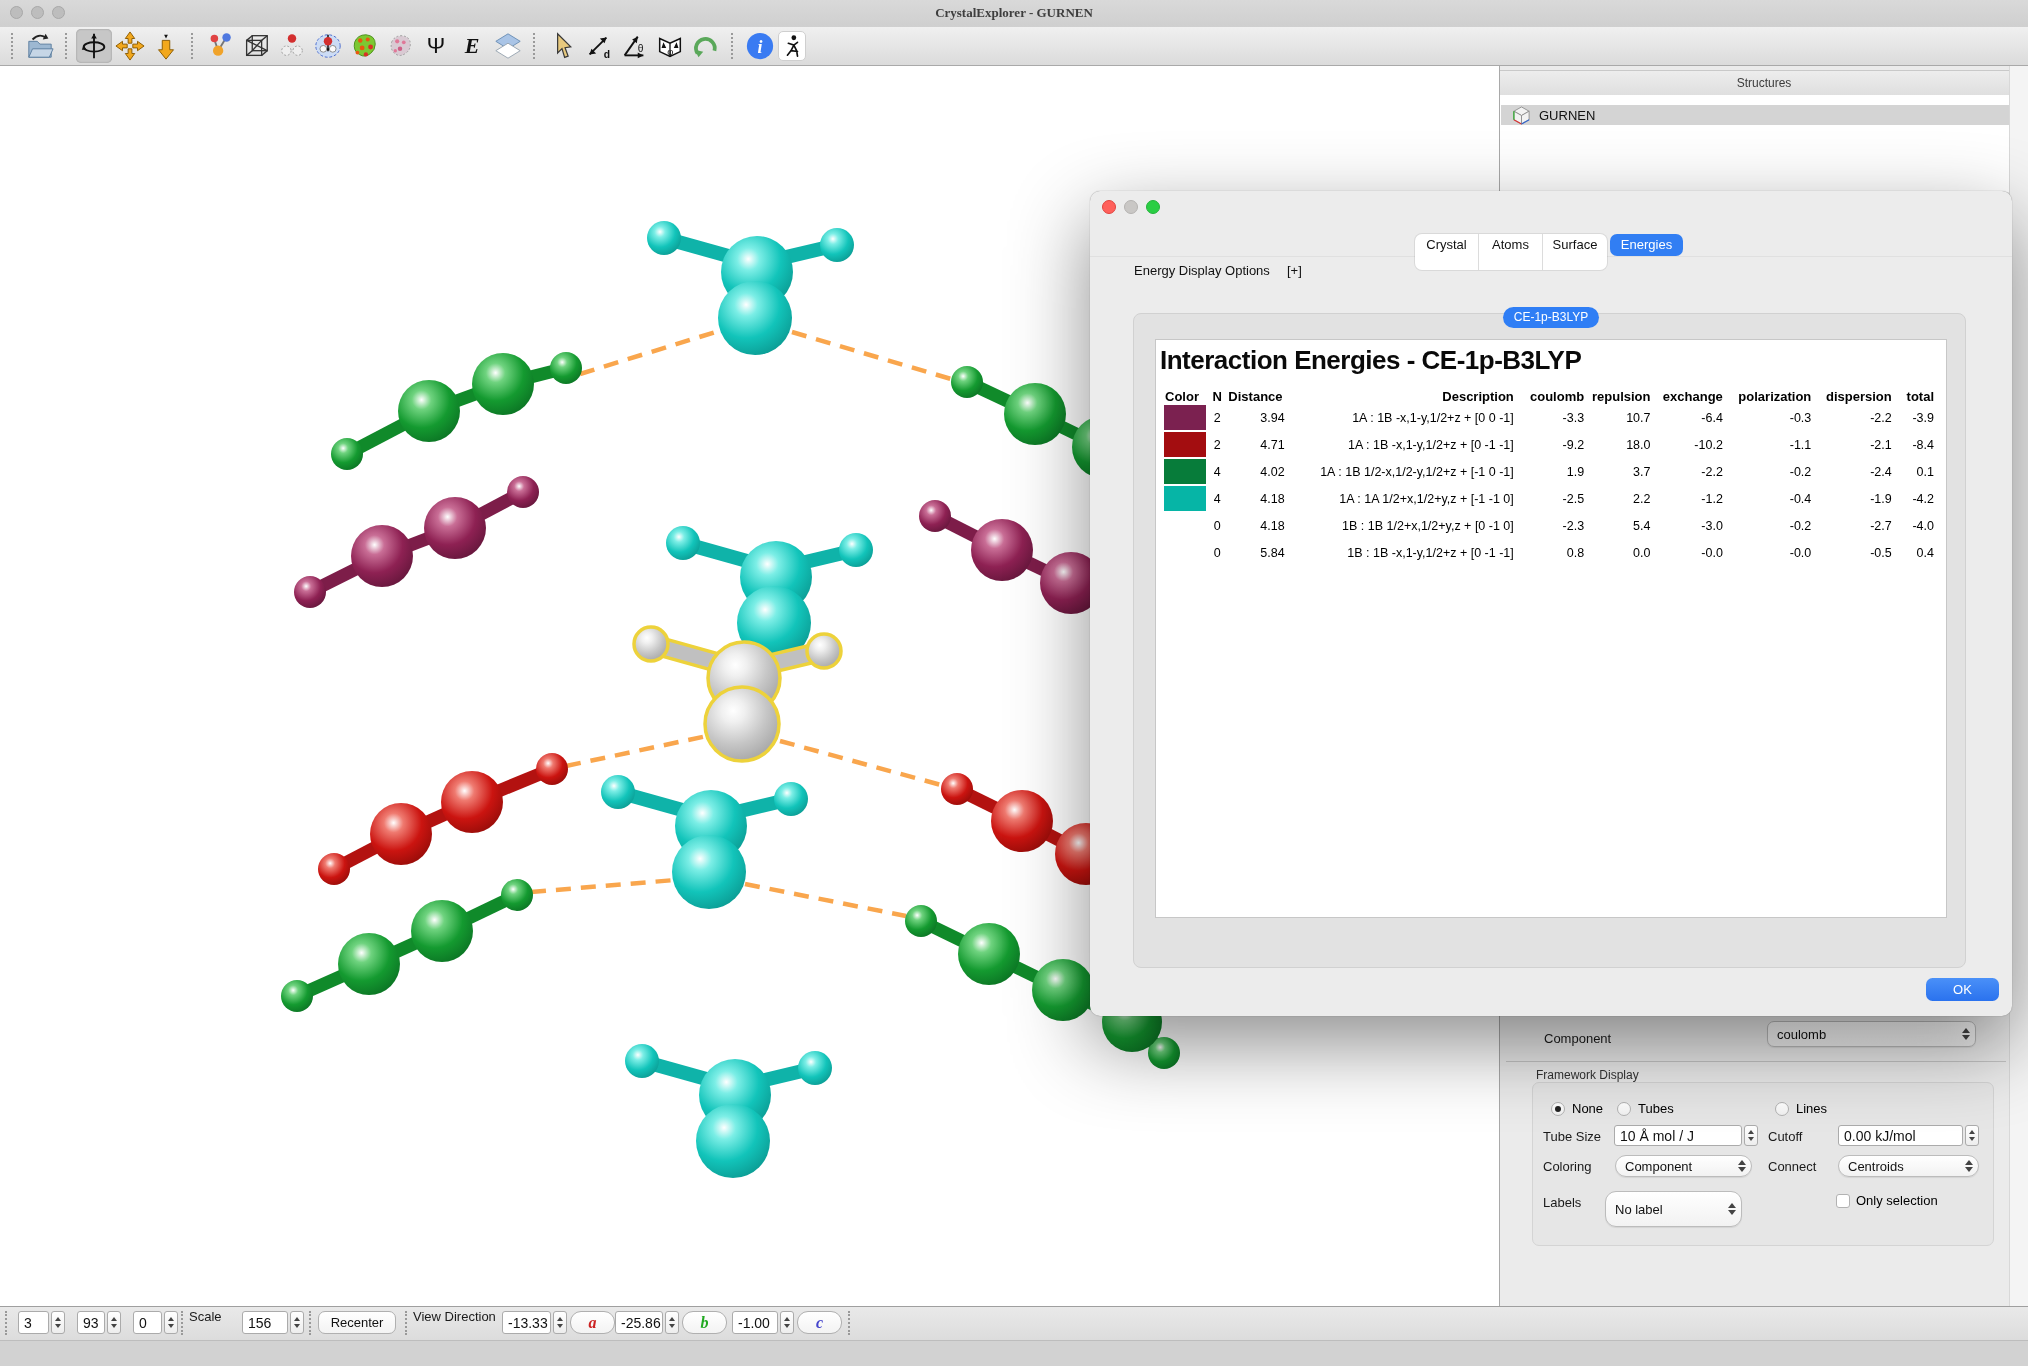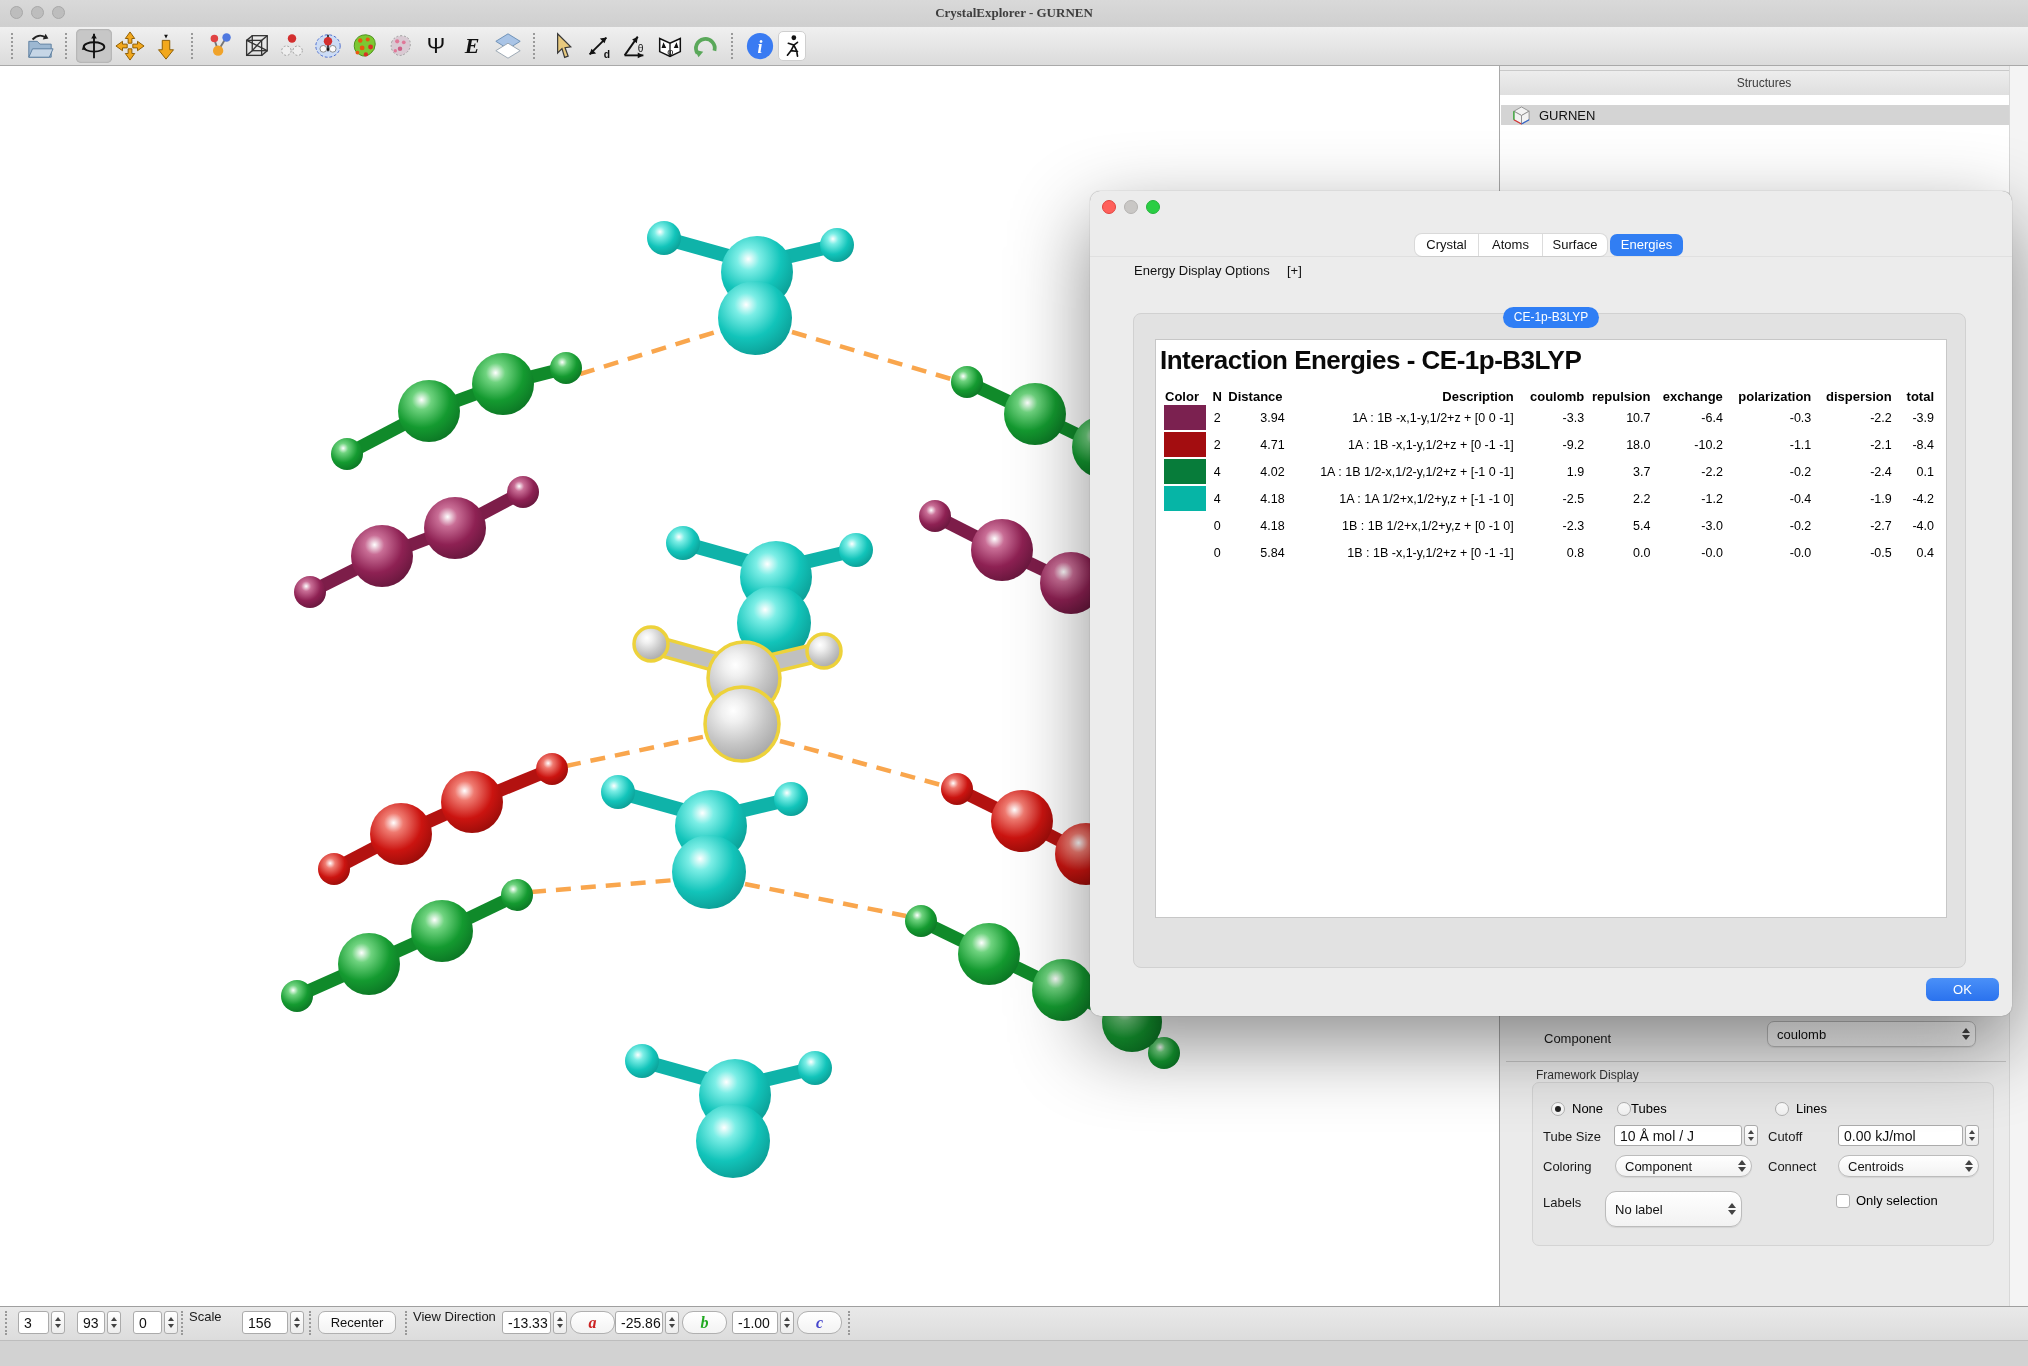--- a/index.html
+++ b/index.html
@@ -77,21 +77,21 @@
     font-family:"Liberation Serif",serif;font-style:italic;font-weight:bold;font-size:16px;box-sizing:border-box;}
   .bottomstrip{position:absolute;left:0;top:1340px;width:2028px;height:26px;background:#d2d2d2;border-top:1px solid #bdbdbd;}
   
   .dialog{position:absolute;left:1090px;top:191px;width:922px;height:825px;background:#ececec;
     border-radius:10px;box-shadow:0 28px 80px rgba(0,0,0,.45),0 0 1px rgba(0,0,0,.45);}
   .dialog .dlights{position:absolute;left:12px;top:9px;display:flex;gap:8px;}
   .dlight{width:14px;height:14px;border-radius:50%;box-sizing:border-box;}
   .dlg-title{position:absolute;left:0;right:0;top:8px;text-align:center;font-size:13px;font-weight:600;color:#3d3d3d;}
   .tabline{position:absolute;left:0;right:0;top:65px;border-top:1px solid #e0e0e0;}
   .tabs{position:absolute;left:325px;top:43px;height:22px;}
-  .seg-bg{position:absolute;left:0;top:0;width:192px;height:22px;background:#fff;border-radius:7px;
+  .seg-bg{position:absolute;left:0;top:0;width:192px;height:36px;background:#fff;border-radius:7px;
     box-shadow:0 0 0 1px rgba(0,0,0,.08);display:flex;}
   .seg{width:64px;text-align:center;font-size:13px;color:#111;line-height:22px;border-right:1px solid #dcdcdc;box-sizing:border-box;}
   .seg:last-child{border-right:none;}
   .seg-pill{position:absolute;left:195px;top:0;width:73px;height:22px;background:#317ef3;border-radius:7px;
     color:#fff;font-size:13px;text-align:center;line-height:22px;}
   .edo{position:absolute;left:44px;top:72px;font-size:13px;color:#111;}
   .edo-plus{position:absolute;left:197px;top:72px;font-size:13px;color:#111;}
   .inset{position:absolute;left:43px;top:122px;width:833px;height:655px;background:#e2e2e2;
     border:1px solid #d1d1d1;border-radius:8px;box-sizing:border-box;}
   .ce-btn{position:absolute;left:413px;top:116px;width:96px;height:21px;background:#2f7ef5;border-radius:10.5px;
@@ -475,21 +475,21 @@
   </div>
   <div class="hsep"></div>
   <div class="fw-label">Framework Display</div>
 
   <div class="groupbox">
 
     <div style="position:absolute;left:18px;top:18px;display:flex;align-items:center;gap:7px;">
       <span class="radio on"></span>
       <span style="font-size:13px;">None</span>
     </div>
-    <div style="position:absolute;left:84px;top:18px;display:flex;align-items:center;">
+    <div style="position:absolute;left:84px;top:18px;display:flex;align-items:center;gap:7px;">
       <span class="radio"></span>
       <span style="font-size:13px;">Tubes</span>
     </div>
     <div style="position:absolute;left:242px;top:18px;display:flex;align-items:center;gap:7px;">
       <span class="radio"></span>
       <span style="font-size:13px;">Lines</span>
     </div>
 
     <span class="rowlbl" style="left:10px;top:46px;">Tube Size</span>
     <div class="field" style="left:81px;top:42px;width:128px;height:21px;">

